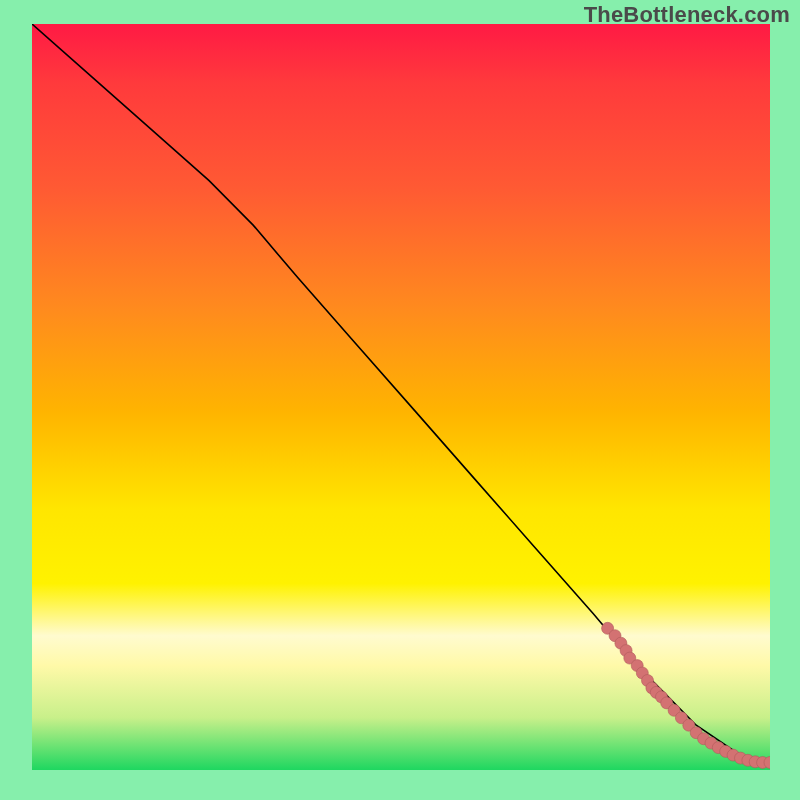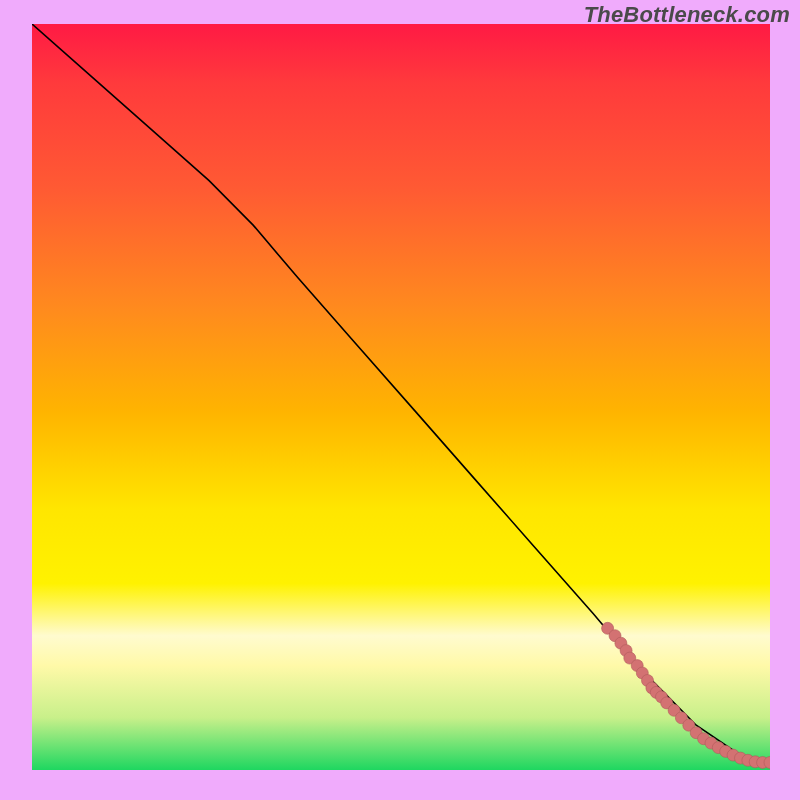--- a/index.html
+++ b/index.html
@@ -8,22 +8,21 @@
     width: 800px;
     height: 800px;
     background: #000;
     font-family: Arial, Helvetica, sans-serif;
     overflow: hidden;
   }
   .frame {
     position: relative;
     width: 800px;
     height: 800px;
-    background: #f0abfc;
-    font-style: italic;
+    background: #86efac;
   }
   .watermark {
     position: absolute;
     top: 2px;
     right: 10px;
     color: #4a4a4a;
     font-size: 22px;
     font-weight: bold;
     letter-spacing: 0.2px;
     z-index: 5;

